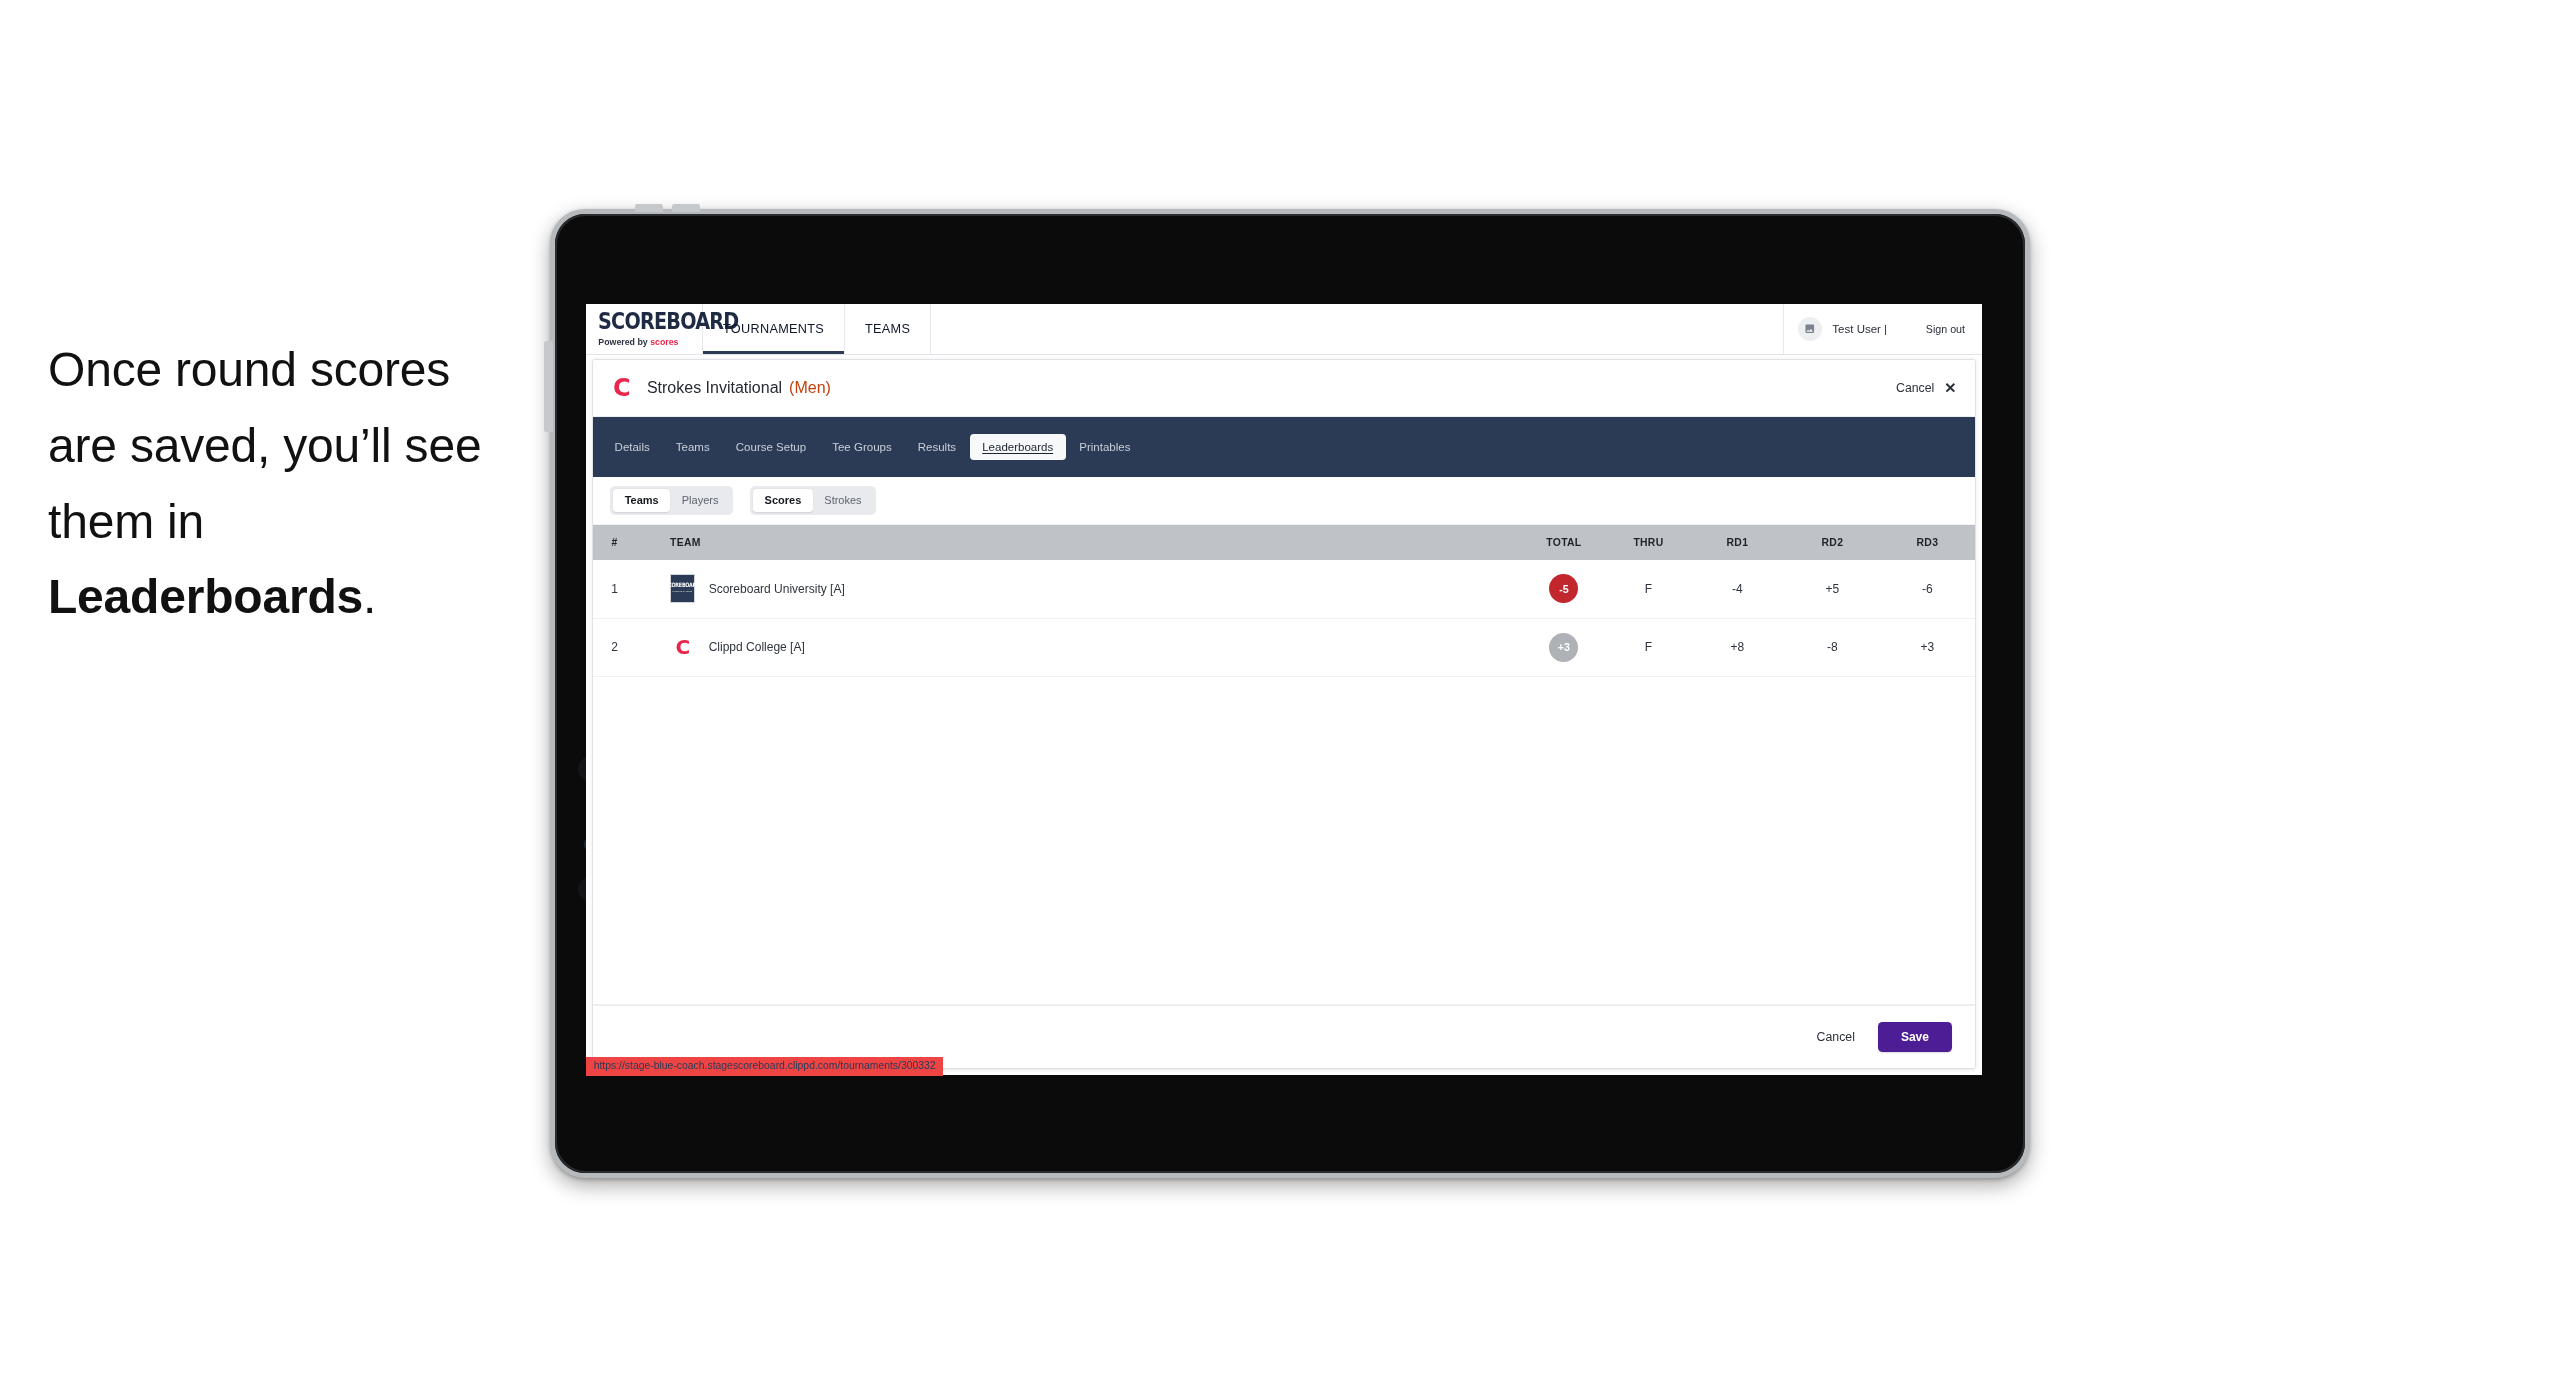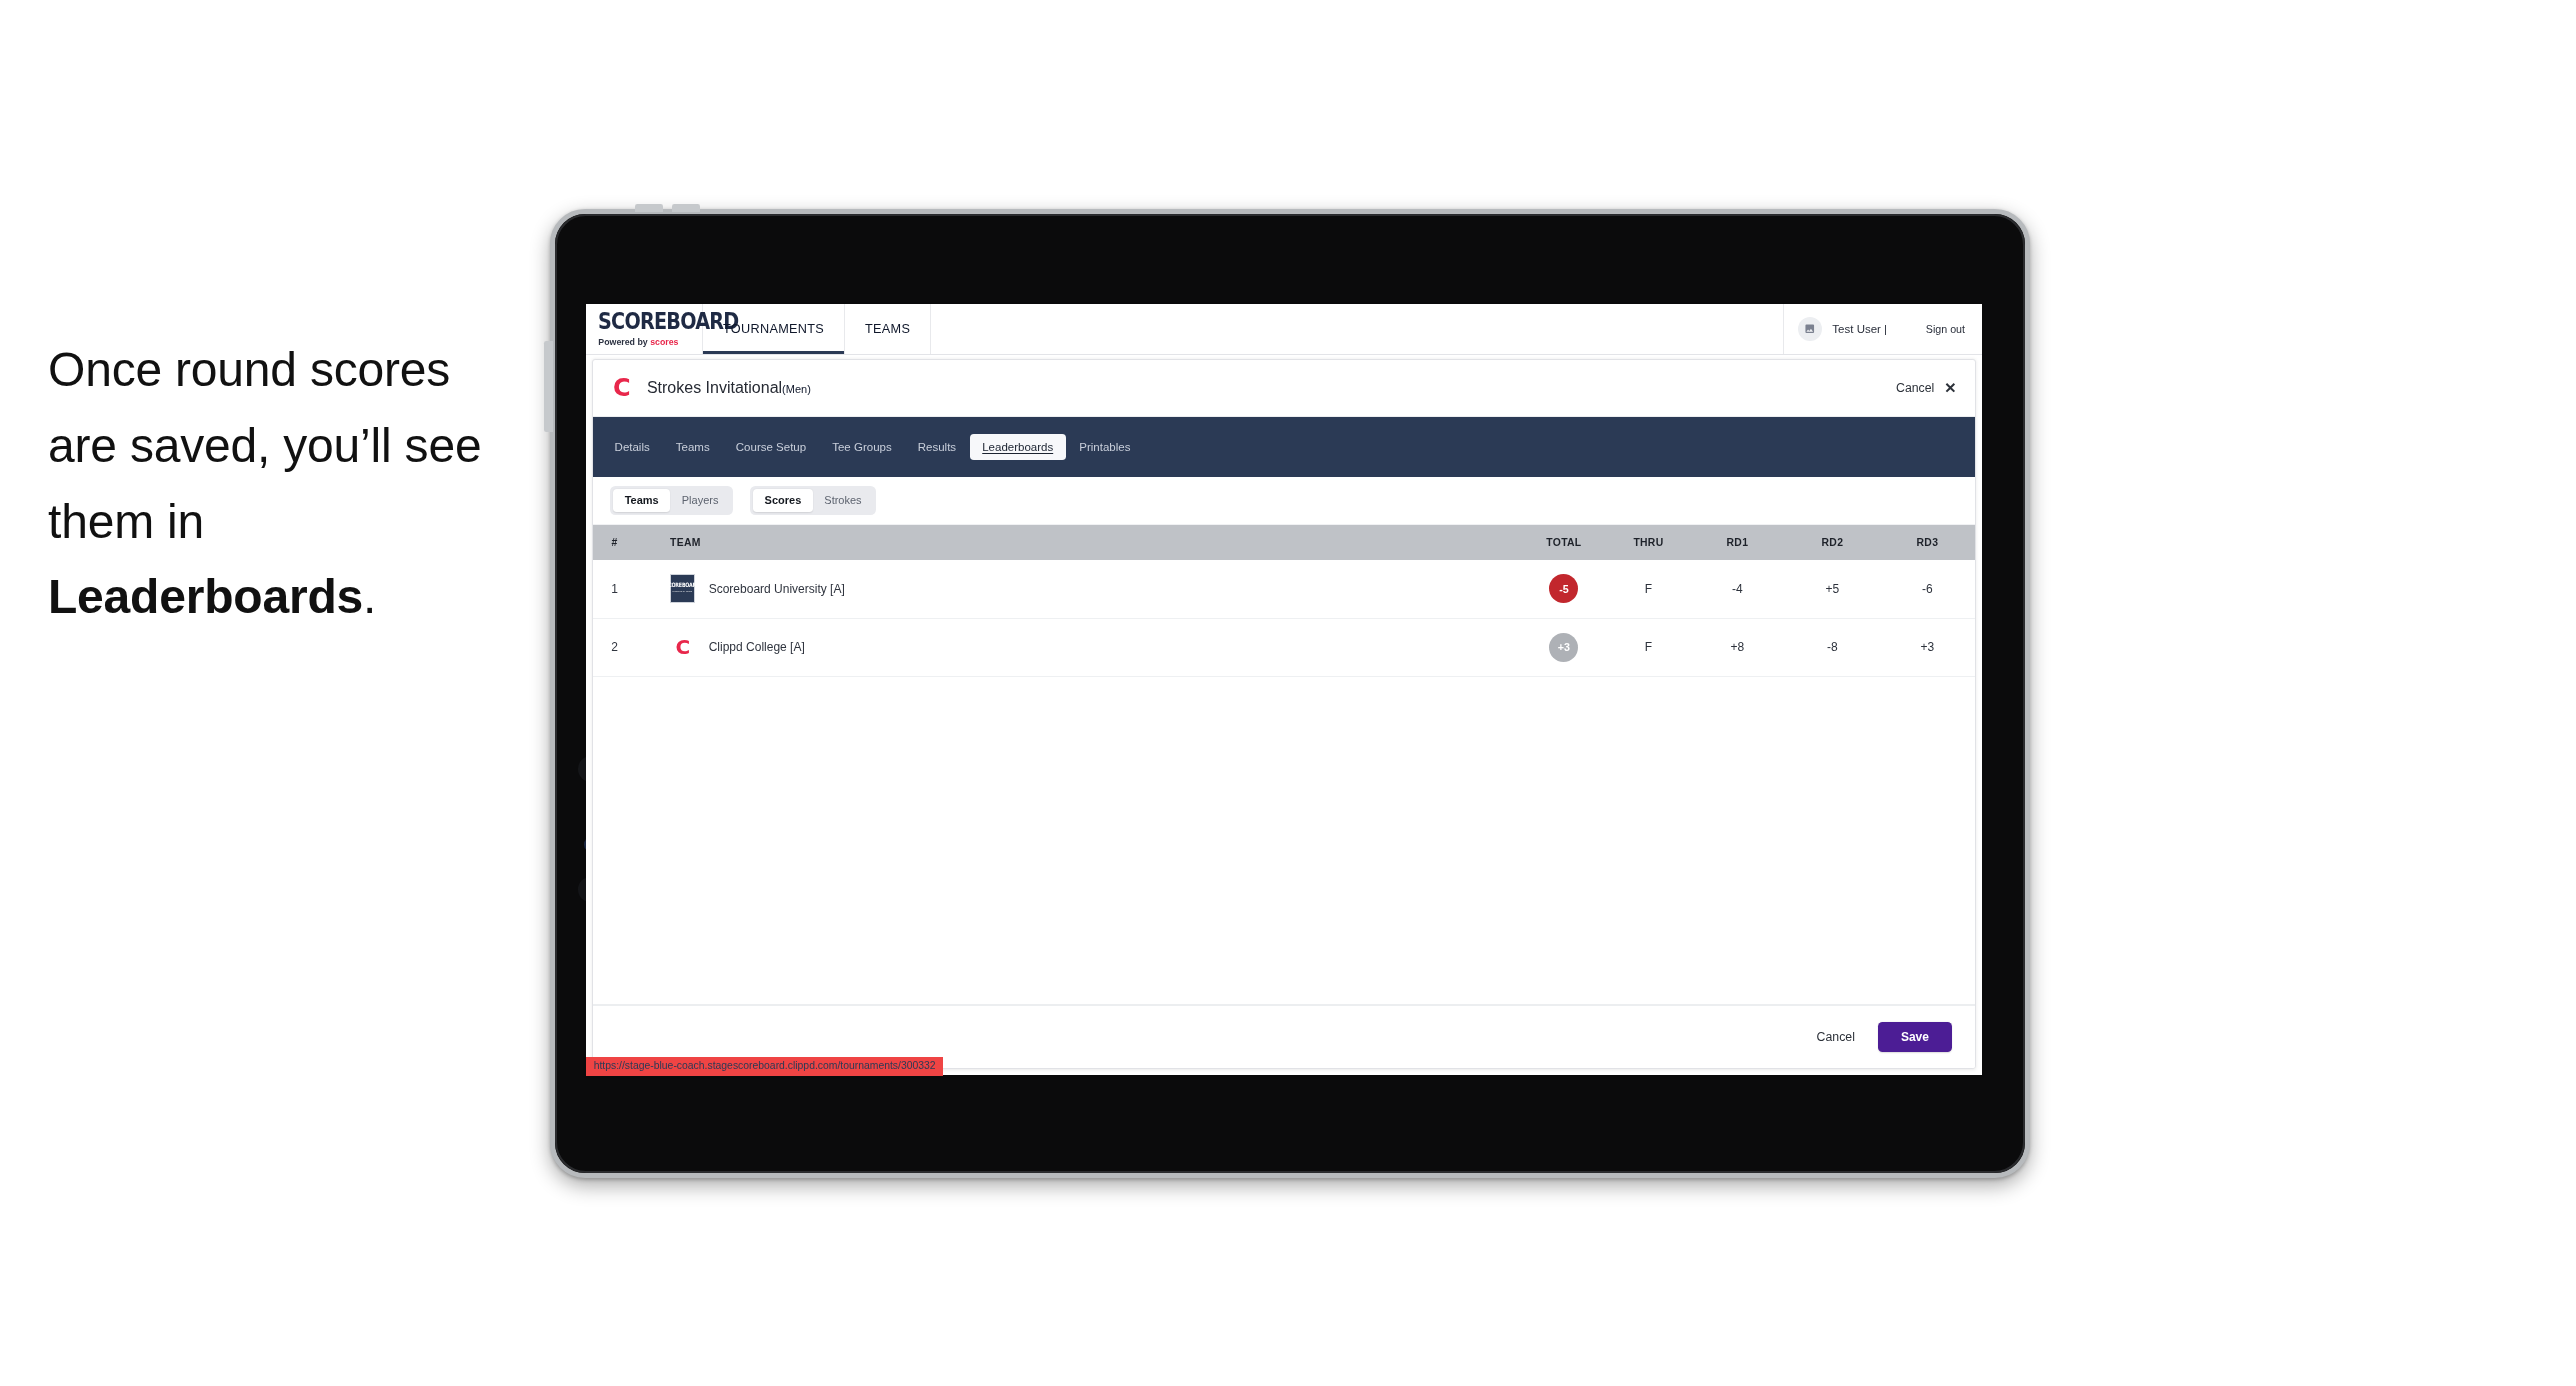--- a/index.html
+++ b/index.html
@@ -155,21 +155,21 @@
     border-bottom: 0.8px solid #eceef0;
   }
   .c-logo {
     font-family: "DejaVu Sans", sans-serif;
     font-weight: 700; font-size: 24px;
     color: #e8274b; line-height: 1;
     margin-right: 17px;
     letter-spacing: -0.8px;
   }
   .panel-title { font-size: 16px; color: #262a33; }
-  .panel-title .sub { color: #0f172a; font-size: 11px; }
+  .panel-title .sub { color: #c2410c; margin-left: 7px; font-size: 16px; }
   .panel-head-spacer { flex: 1; }
   .cancel-x {
     display:flex; align-items:center; gap: 10px;
     font-size: 12.3px; color: #2c3139; cursor: pointer;
   }
   .cancel-x .xg { font-size: 14.6px; font-weight: 700; line-height:1; }
 
   
   .subnav {
     height: 60px;

